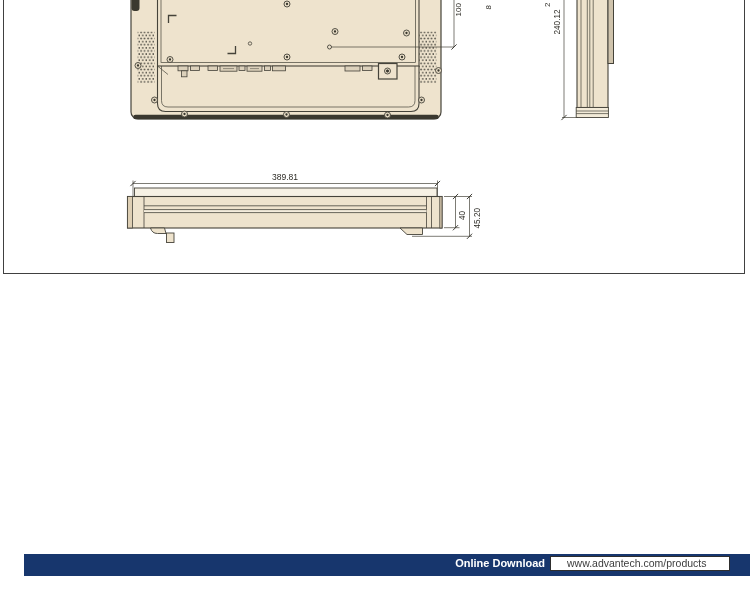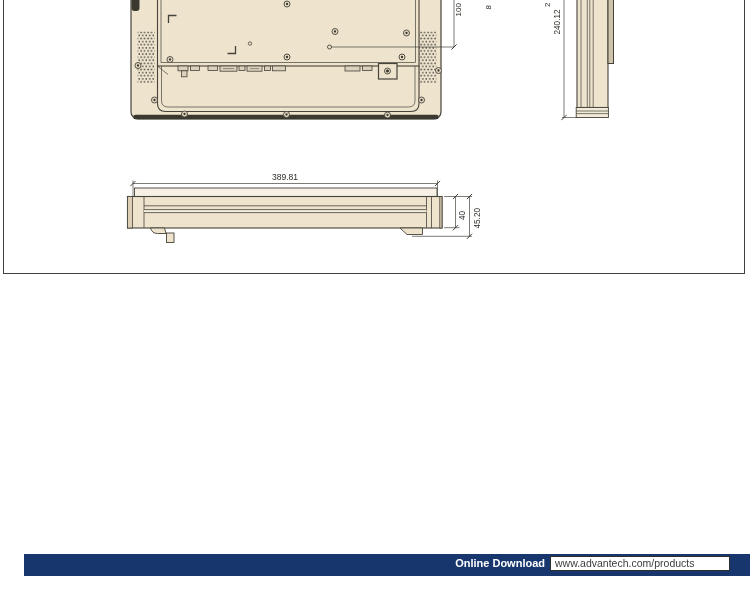--- a/index.html
+++ b/index.html
@@ -20,21 +20,21 @@
   .dl-label{
     position:absolute;left:0;top:0;width:521px;height:18px;
     text-align:right;line-height:18px;font-size:11px;font-weight:bold;
     color:#ffffff;letter-spacing:0px;
   }
   .url-box{
     position:absolute;left:526px;top:1.5px;width:178px;height:13.5px;
     background:#ffffff;border:1px solid #2e2e2e;
   }
   .url-text{
-    display:block;font-size:10.5px;line-height:13.5px;padding-left:4px;
+    display:block;font-size:10.5px;line-height:13.5px;padding-left:16px;
     color:#3c3c3c;white-space:nowrap;overflow:hidden;
   }
   svg text{fill:#2e2c26;}
 </style>
 </head>
 <body>
 
 <div class="frame"></div>
 
 <svg class="drawing-svg" width="750" height="278" viewBox="0 0 750 278" xmlns="http://www.w3.org/2000/svg" xmlns:xlink="http://www.w3.org/1999/xlink">

